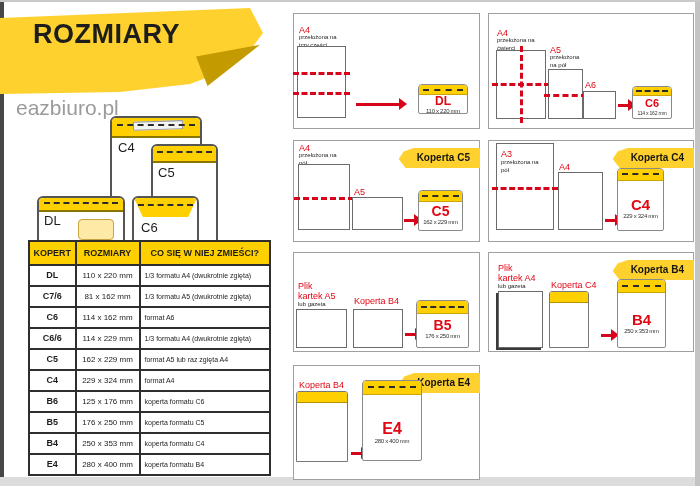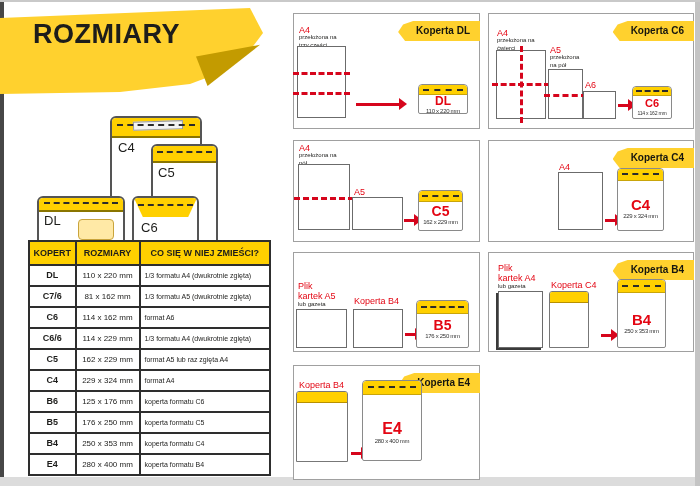--- a/index.html
+++ b/index.html
@@ -75,20 +75,21 @@
   <div class="edge-bottom"></div>
   <div class="edge-left"></div>
 
   <div class="banner">
     <div class="banner-bg"></div>
     <div class="banner-fold"></div>
     <div class="banner-title">
       <div>ROZMIARY</div>
     </div>
   </div>
+  <div class="site">eazbiuro.pl</div>
 
   <div class="stackenv" style="left:110px;top:116px;width:88px;height:126px;z-index:1;">
     <div class="sflap" style="height:18px;">
       <div class="c4strip"></div>
     </div>
     <div class="slabel" style="left:6px;top:22px;">C4</div>
   </div>
   <div class="stackenv" style="left:151px;top:144px;width:63px;height:98px;z-index:2;">
     <div class="sflap" style="height:15px;"></div>
     <div class="slabel" style="left:5px;top:19px;">C5</div>
@@ -164,37 +165,35 @@
         </tr>
       <tr>
           <td class="cfmt">E4</td>
           <td class="csiz">280 x 400 mm</td>
           <td class="cdesc">koperta formatu B4</td>
         </tr>
     </tbody>
   </table>
 
   <div class="panel" style="left:293px;top:13px;width:185px;height:114px;">
-    <div class="badge">Koperta DL</div>
     <div class="rl" style="left:5px;top:11px;">A4</div>
     <div class="sub" style="left:5px;top:20px;width:40px;">przełożona na trzy części</div>
     <div class="paper" style="left:3px;top:32px;width:47px;height:70px;">
       <div class="fh" style="top:25px;"></div>
       <div class="fh" style="top:45px;"></div>
     </div>
     <div class="arrow" style="left:62px;top:89px;width:44px;"></div>
     <div class="renv" style="left:124px;top:70px;width:48px;height:28px;">
       <div class="rflap" style="height:9px;"></div>
       <b class="fmt" style="font-size:12px;margin-top:10px;">DL</b>
       <span class="sz">110 x 220 mm</span>
     </div>
   </div>
 
   <div class="panel" style="left:488px;top:13px;width:204px;height:114px;">
-    <div class="badge">Koperta C6</div>
     <div class="rl" style="left:8px;top:14px;">A4</div>
     <div class="sub" style="left:8px;top:23px;width:40px;">przełożona na ćwierci</div>
     <div class="paper" style="left:7px;top:36px;width:48px;height:67px;">
       <div class="fh" style="top:32px;"></div>
       <div class="fv" style="left:23px;"></div>
     </div>
     <div class="rl" style="left:61px;top:31px;">A5</div>
     <div class="sub" style="left:61px;top:40px;width:34px;">przełożona na pół</div>
     <div class="paper" style="left:59px;top:55px;width:33px;height:48px;">
       <div class="fh" style="top:24px;"></div>
@@ -203,37 +202,43 @@
     <div class="paper" style="left:94px;top:77px;width:31px;height:26px;"></div>
     <div class="arrow" style="left:129px;top:90px;width:11px;"></div>
     <div class="renv" style="left:143px;top:72px;width:38px;height:31px;">
       <div class="rflap" style="height:8px;"></div>
       <b class="fmt" style="font-size:11px;margin-top:11px;">C6</b>
       <span class="sz" style="transform:scale(.85);">114 x 162 mm</span>
     </div>
   </div>
 
   <div class="panel" style="left:293px;top:140px;width:185px;height:100px;">
+    <div class="badge">Koperta C5</div>
     <div class="rl" style="left:5px;top:2px;">A4</div>
     <div class="sub" style="left:5px;top:11px;width:40px;">przełożona na pół</div>
     <div class="paper" style="left:4px;top:23px;width:50px;height:64px;">
       <div class="fh" style="top:32px;"></div>
     </div>
     <div class="rl" style="left:60px;top:46px;">A5</div>
     <div class="paper" style="left:58px;top:56px;width:49px;height:31px;"></div>
     <div class="arrow" style="left:110px;top:78px;width:11px;"></div>
     <div class="renv" style="left:124px;top:49px;width:43px;height:39px;">
       <div class="rflap" style="height:10px;"></div>
       <b class="fmt" style="font-size:14px;margin-top:13px;">C5</b>
       <span class="sz">162 x 229 mm</span>
     </div>
   </div>
 
   <div class="panel" style="left:488px;top:140px;width:204px;height:100px;">
     <div class="badge">Koperta C4</div>
+    <div class="paper" style="left:7px;top:2px;width:56px;height:85px;">
+      <div class="rl" style="left:4px;top:5px;">A3</div>
+      <div class="sub" style="left:4px;top:15px;width:40px;">przełożona na pół</div>
+      <div class="fh" style="top:43px;"></div>
+    </div>
     <div class="rl" style="left:70px;top:21px;">A4</div>
     <div class="paper" style="left:69px;top:31px;width:43px;height:56px;"></div>
     <div class="arrow" style="left:116px;top:78px;width:11px;"></div>
     <div class="renv" style="left:128px;top:27px;width:45px;height:61px;">
       <div class="rflap" style="height:11px;"></div>
       <b class="fmt" style="font-size:15px;margin-top:28px;">C4</b>
       <span class="sz">229 x 324 mm</span>
     </div>
   </div>
 

